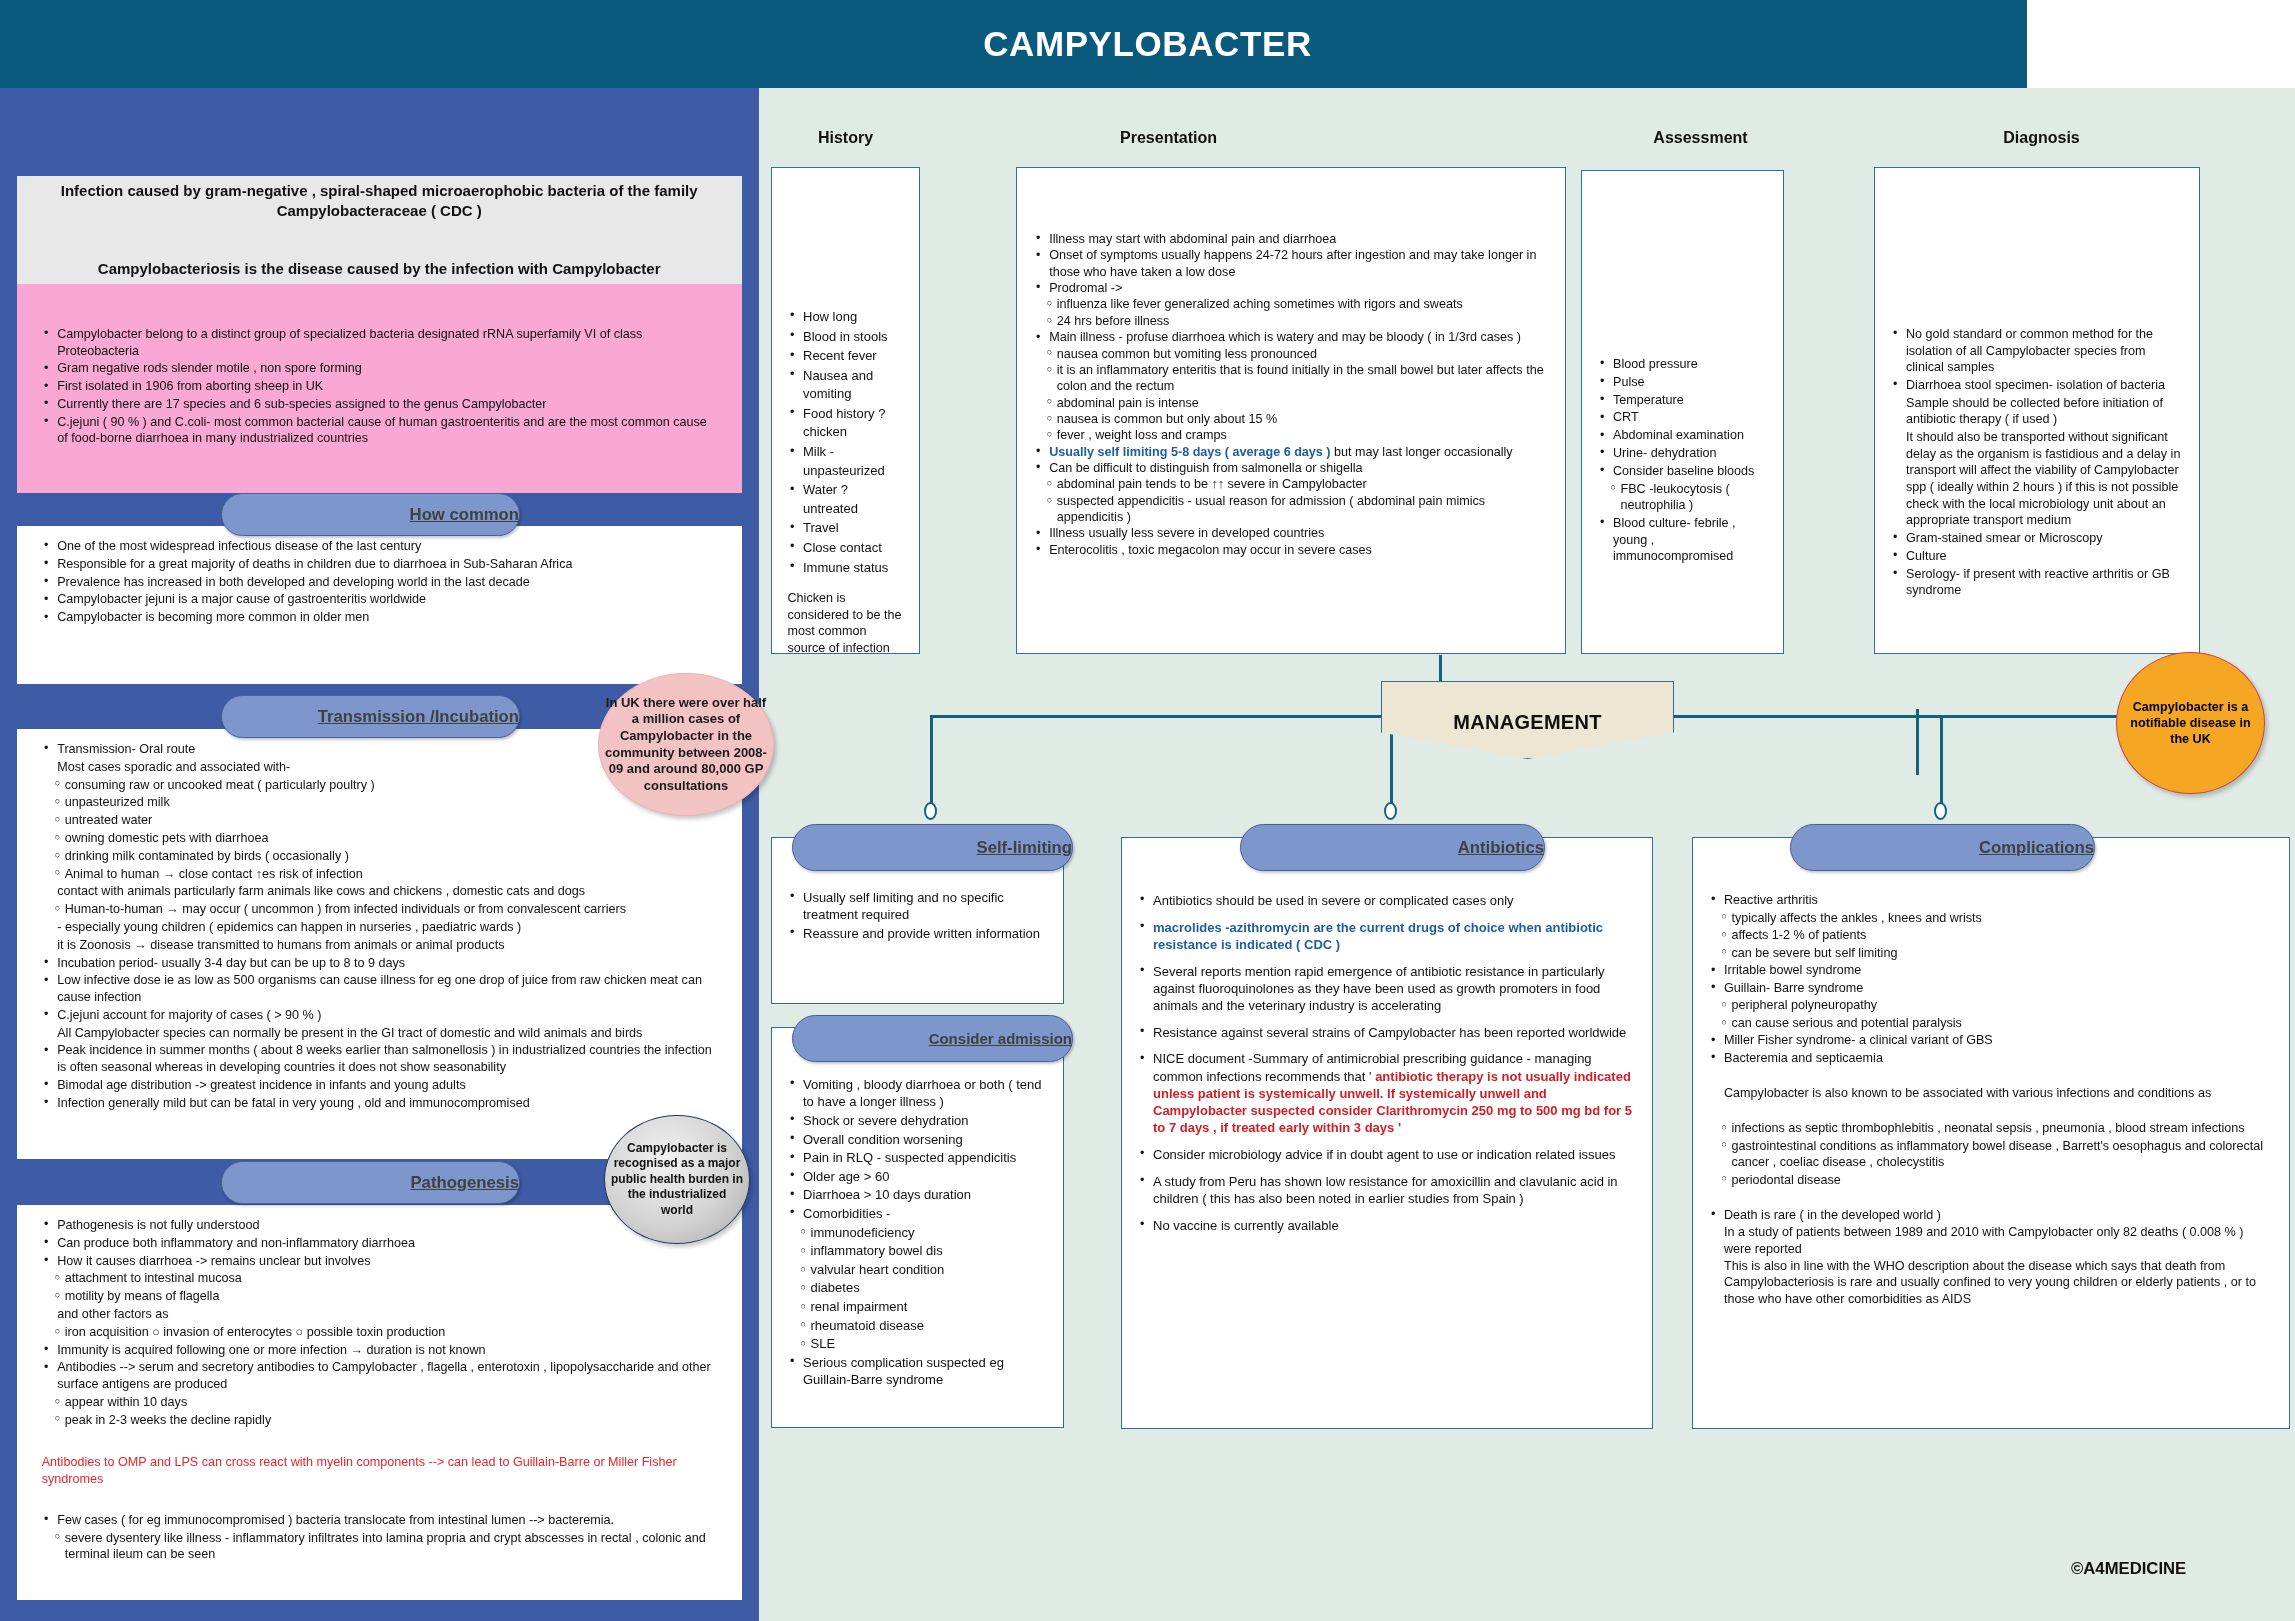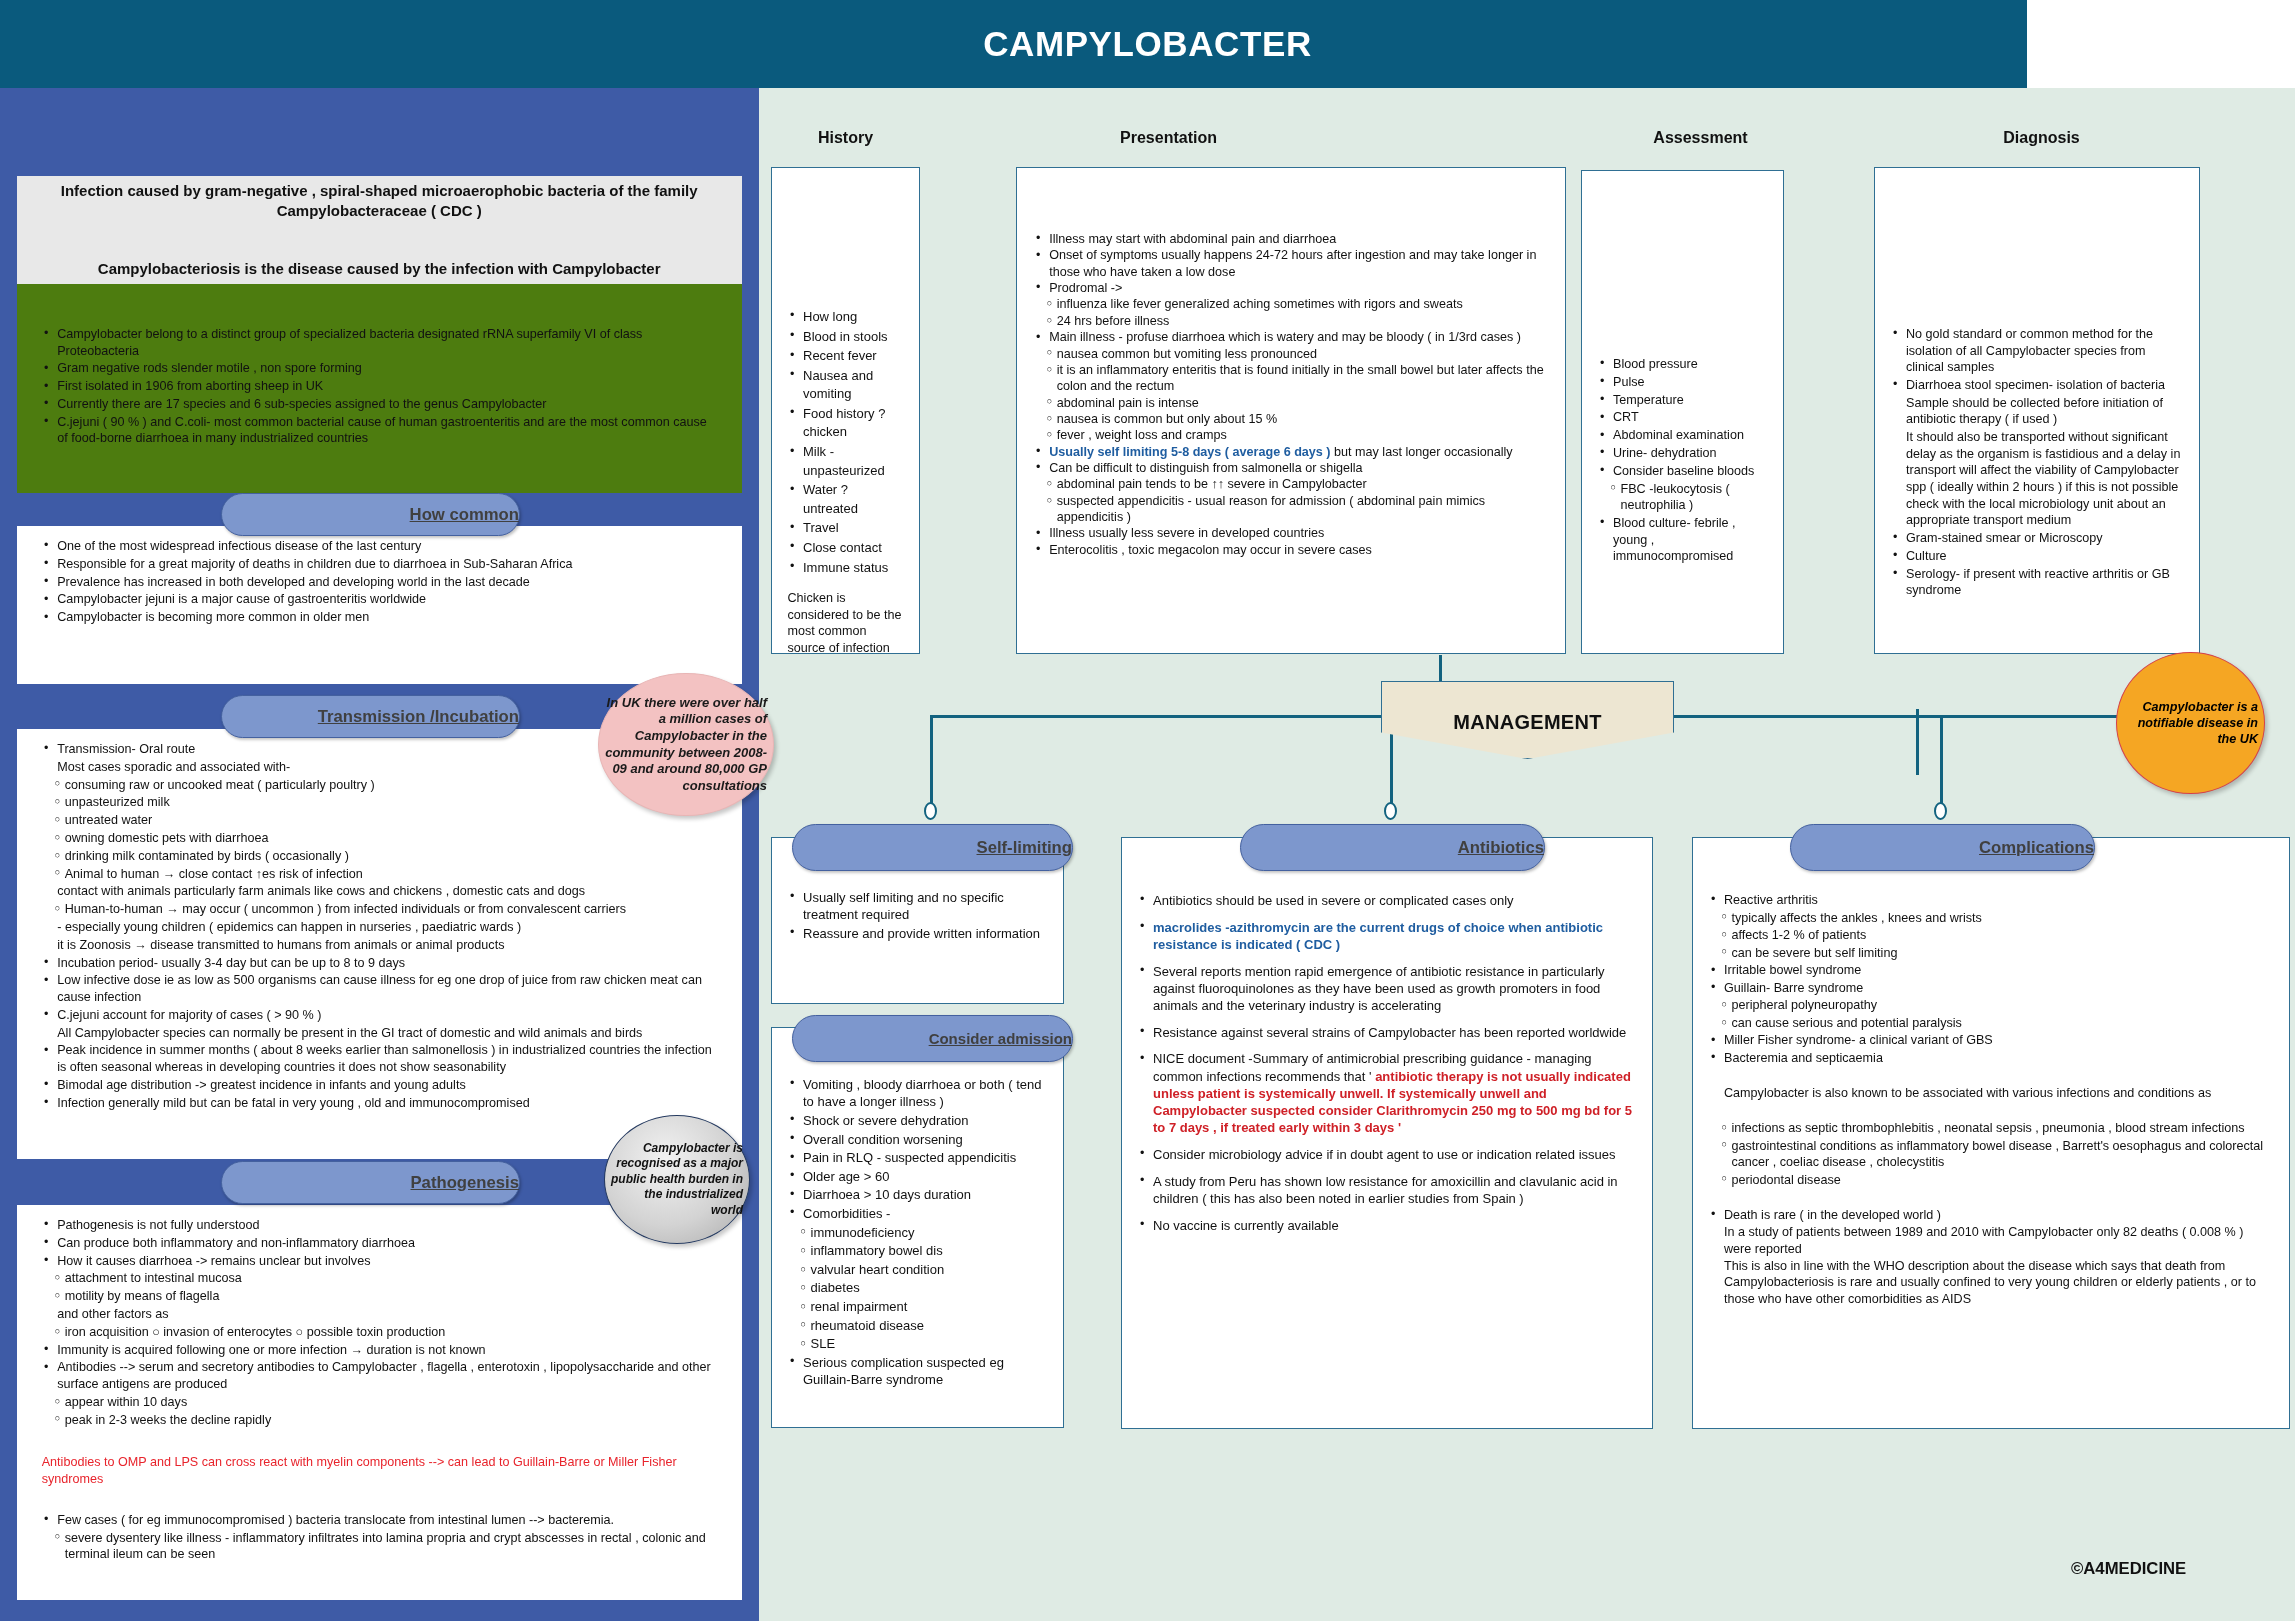--- a/index.html
+++ b/index.html
@@ -43,21 +43,21 @@
     position:absolute; left:16.7px; top:176px; width:725px; height:108px;
     background:#e8e8e8;
     display:flex; flex-direction:column; align-items:center; justify-content:center;
     padding:6px 24px;
   }
   #def-box .line{ text-align:center; font-size:15px; font-weight:bold; color:#111; line-height:1.35; }
   #def-box .line2{ margin-top:38px; }
 
   #intro-box{
     position:absolute; left:16.7px; top:284px; width:725px; height:209px;
-    background:#4d7c0f; padding:42px 25px 6px 25px;
+    background:#f9a8d4; padding:42px 25px 6px 25px;
   }
 
   #howcommon-box{
     position:absolute; left:16.7px; top:526px; width:725px; height:158px;
     background:#ffffff; padding:12px 25px;
   }
 
   #trans-box{
     position:absolute; left:16.7px; top:729px; width:725px; height:430px;
     background:#ffffff; padding:12px 25px;
@@ -84,25 +84,24 @@
   #pill-patho   { left:221px; top:1161px; width:299px; height:43px; font-size:16.7px; }
 
   #pill-self    { left:792px; top:824px; width:281px; height:47px; font-size:16.7px; }
   #pill-admit   { left:792px; top:1015px; width:281px; height:47px; font-size:15px; }
   #pill-abx     { left:1240px; top:824px; width:305px; height:47px; font-size:16.7px; }
   #pill-compl   { left:1790px; top:824px; width:305px; height:47px; font-size:16.7px; }
 
   
   .circle{
     position:absolute; border-radius:50%;
-    display:flex; align-items:center; justify-content:center; text-align:right;
+    display:flex; align-items:center; justify-content:center; text-align:center;
     font-weight:bold; line-height:1.28; z-index:20;
     box-shadow:2.4px 3px 4.2px rgba(0,0,0,0.22);
     padding:6px;
-    font-style:italic;
   }
   #c-pink{
     left:598px; top:673px; width:176px; height:143px;
     background:#f3c2c2; border:1.2px solid #e8b5b5;
     font-size:13px; color:#1a1a1a;
   }
   #c-grey{
     left:604px; top:1115px; width:146px; height:129px;
     background:radial-gradient(circle at 42% 35%, #f2f2f2 0%, #d3d3d3 55%, #a9a9a9 100%);
     border:1.5px solid #24395f;

